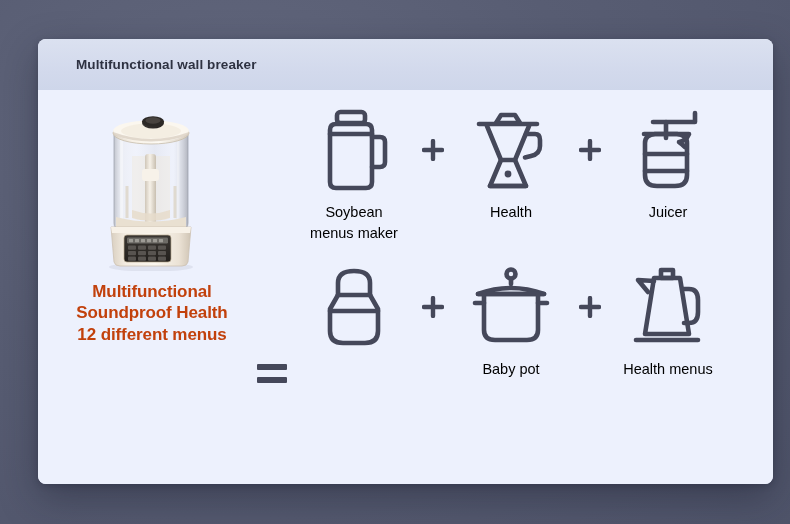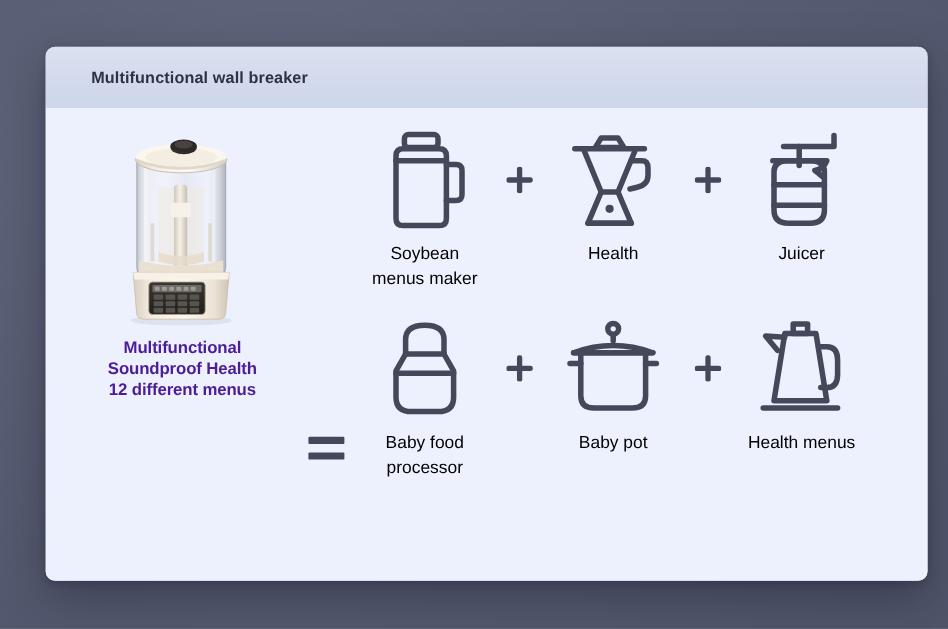--- a/index.html
+++ b/index.html
@@ -63,23 +63,23 @@
   }
   #blender-wrap {
     width: 130px;
     height: 175px;
     position: relative;
   }
 
   #product-caption {
     margin-top: 10px;
     text-align: center;
-    color: #4c1d95;
+    color: #c2410c;
     font-weight: bold;
-    font-size: 14px;
+    font-size: 17px;
     line-height: 1.26;
     letter-spacing: -.1px;
   }
   #product-caption .ln {
     display: block;
     white-space: nowrap;
   }
 
   
   #equals-sign {
@@ -336,24 +336,20 @@
 
           <div class="cell">
             <div class="cell-icon">
               <svg class="ico" width="74" height="84" viewBox="0 0 74 84" fill="none" stroke="#45485a" stroke-width="4.6" stroke-linecap="round" stroke-linejoin="round">
                 <path d="M21 30 V18 q0 -12 16 -12 q16 0 16 12 v12"></path>
                 <path d="M21 30 h32"></path>
                 <path d="M21 30 L13 44 v22 q0 12 13 12 h22 q13 0 13 -12 V44 L53 30"></path>
                 <path d="M13 46 h48"></path>
               </svg>
             </div>
-            <div class="cell-label">
-              <div>Baby food</div>
-              <div>processor</div>
-            </div>
           </div>
 
           <div class="plus">
             <svg width="22" height="22" viewBox="0 0 22 22" stroke="#45485a" stroke-width="4.4" stroke-linecap="round">
               <path d="M11 2 V20 M2 11 H20"></path>
             </svg>
           </div>
 
           <div class="cell">
             <div class="cell-icon">

